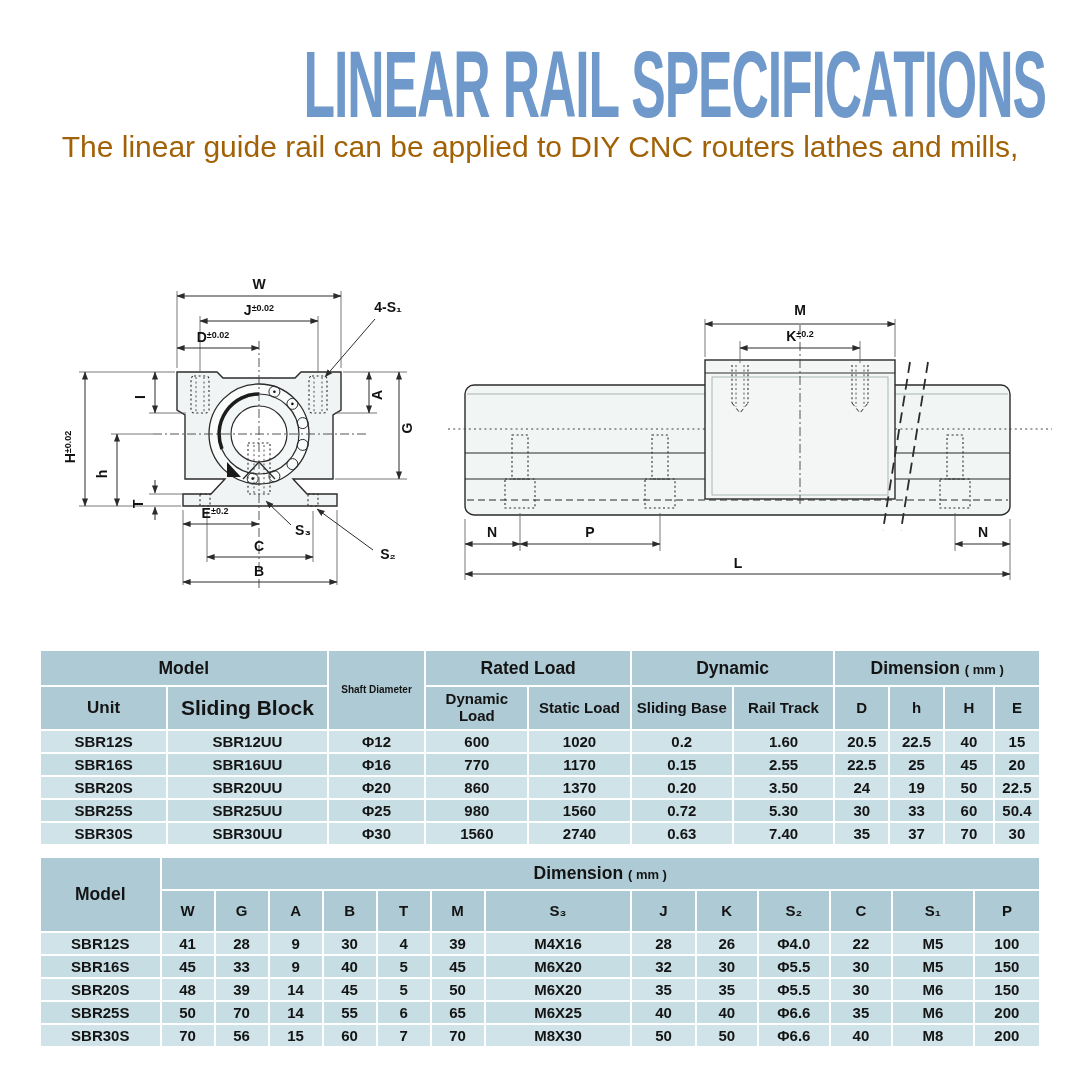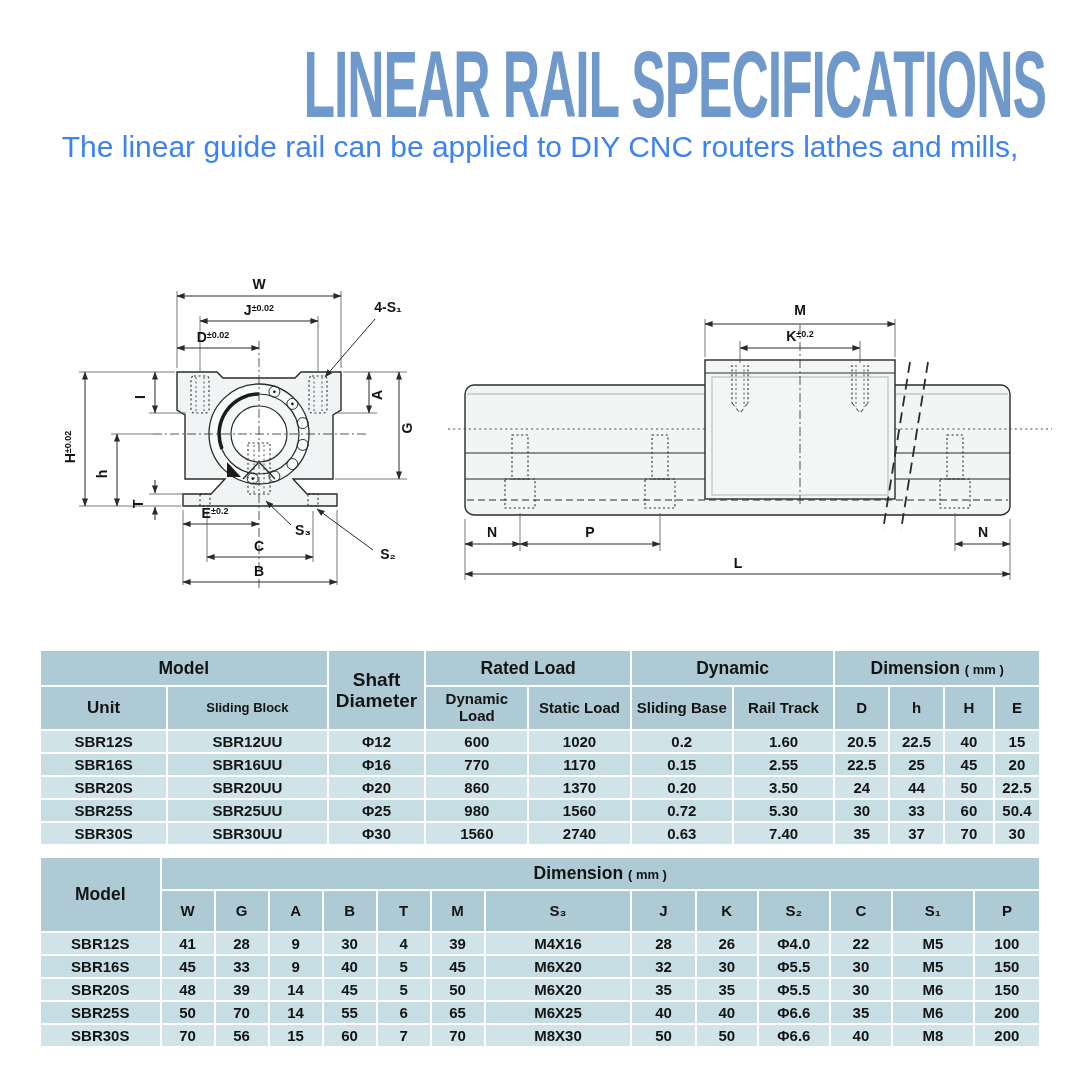--- a/index.html
+++ b/index.html
@@ -3,21 +3,21 @@
 <meta charset="utf-8">
 <style>
   html,body{margin:0;padding:0;background:#fff;}
   #page{position:relative;width:1080px;height:1080px;background:#fff;overflow:hidden;
         font-family:"Liberation Sans","DejaVu Sans",sans-serif;}
   
   .title-wrap{position:absolute;top:40px;left:0;width:1080px;text-align:center;}
   .title{display:inline-block;font-size:94px;line-height:0.95;font-weight:700;color:#6f99ca;
          letter-spacing:-2px;white-space:nowrap;transform:scaleX(0.55);transform-origin:center;}
   .subtitle{position:absolute;top:126px;left:0;width:1080px;text-align:center;
-            font-size:30px;line-height:1.42;color:#3b82f6;}
+            font-size:30px;line-height:1.42;color:#a16207;}
   
   .diagrams{position:absolute;top:255px;left:0;width:1080px;height:350px;}
   .d1{position:absolute;left:55px;top:0;}
   .d2{position:absolute;left:440px;top:12px;}
   .ln{stroke:#2b2b2b;stroke-width:1.3;fill:none}
   .ln1{stroke:#2b2b2b;stroke-width:1;fill:none}
   .thin{stroke:#555;stroke-width:0.8;fill:none}
   .dim{stroke:#2b2b2b;stroke-width:1;fill:none}
   .dot{stroke:#2b2b2b;stroke-width:1.1;fill:none;stroke-dasharray:2 2.6}
   .dotf{stroke:#2b2b2b;stroke-width:0.8;fill:none;stroke-dasharray:2 2.6}
@@ -222,28 +222,28 @@
         <col style="width:10.2%">
         <col style="width:10.2%">
         <col style="width:5.4%">
         <col style="width:5.4%">
         <col style="width:4.9%">
         <col style="width:4.5%">
     </colgroup>
     <tbody>
         <tr class="gh">
       <th class="big" colspan="2">Model</th>
-      <th class="sub" rowspan="2" style="font-size:19px;line-height:1.12">Shaft Diameter</th>
+      <th class="sub" rowspan="2" style="font-size:10px;line-height:1.12">Shaft Diameter</th>
       <th class="big" colspan="2">Rated Load</th>
       <th class="big" colspan="2">Dynamic</th>
       <th class="big" colspan="4"><span>Dimension</span> <span class="unit">( mm )</span></th>
     </tr>
     <tr class="sh">
       <th style="font-size:17px">Unit</th>
-      <th style="font-size:13px">Sliding Block</th>
+      <th style="font-size:21px">Sliding Block</th>
       <th>Dynamic Load</th>
       <th>Static Load</th>
       <th>Sliding Base</th>
       <th>Rail Track</th>
       <th>D</th>
       <th>h</th>
       <th>H</th>
       <th>E</th>
     </tr>
     <tr>
@@ -274,21 +274,21 @@
         </tr>
     <tr>
           <td>SBR20S</td>
           <td>SBR20UU</td>
           <td>Φ20</td>
           <td>860</td>
           <td>1370</td>
           <td>0.20</td>
           <td>3.50</td>
           <td>24</td>
-          <td>44</td>
+          <td>19</td>
           <td>50</td>
           <td>22.5</td>
         </tr>
     <tr class="even">
           <td>SBR25S</td>
           <td>SBR25UU</td>
           <td>Φ25</td>
           <td>980</td>
           <td>1560</td>
           <td>0.72</td>

